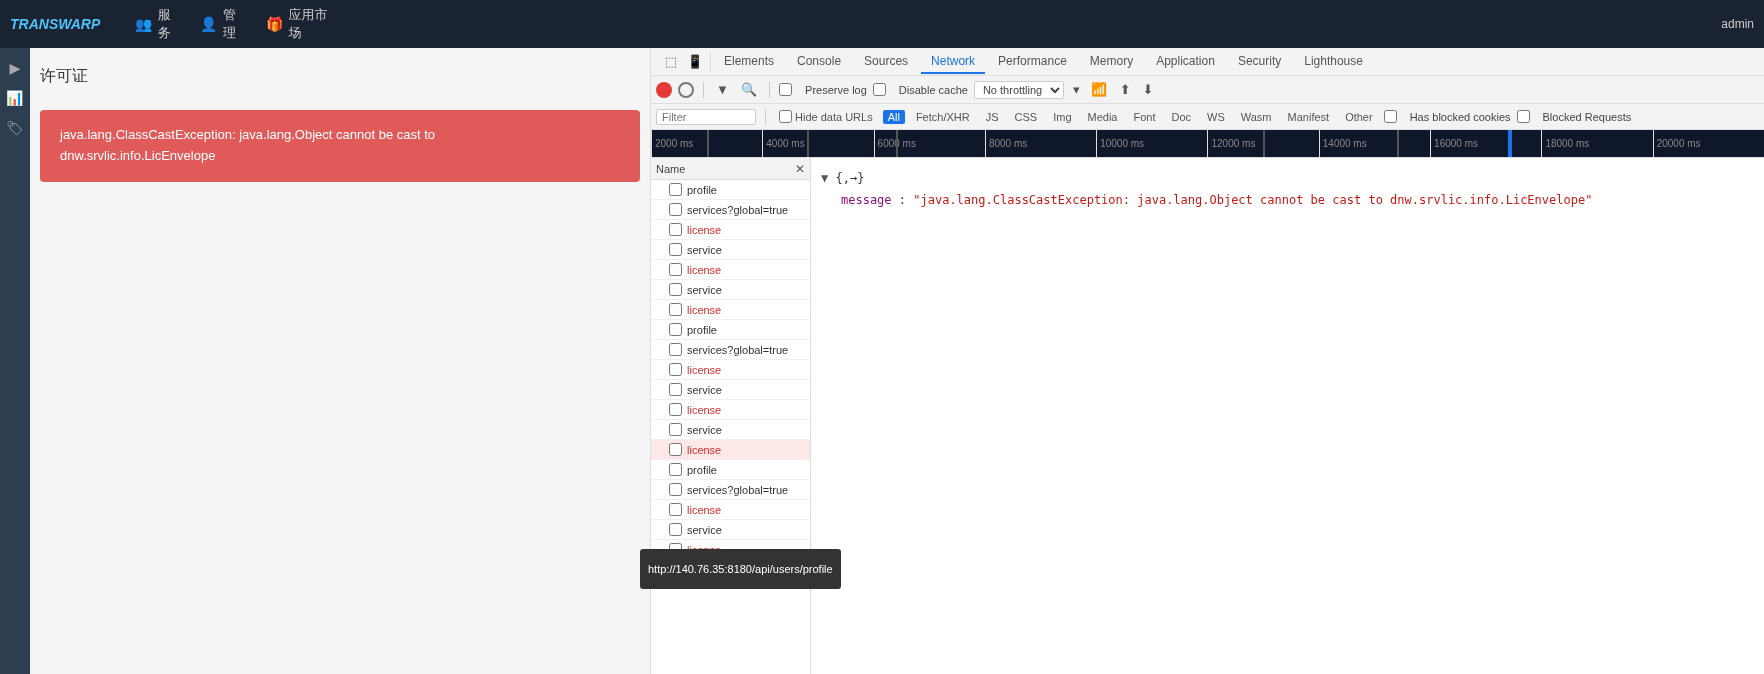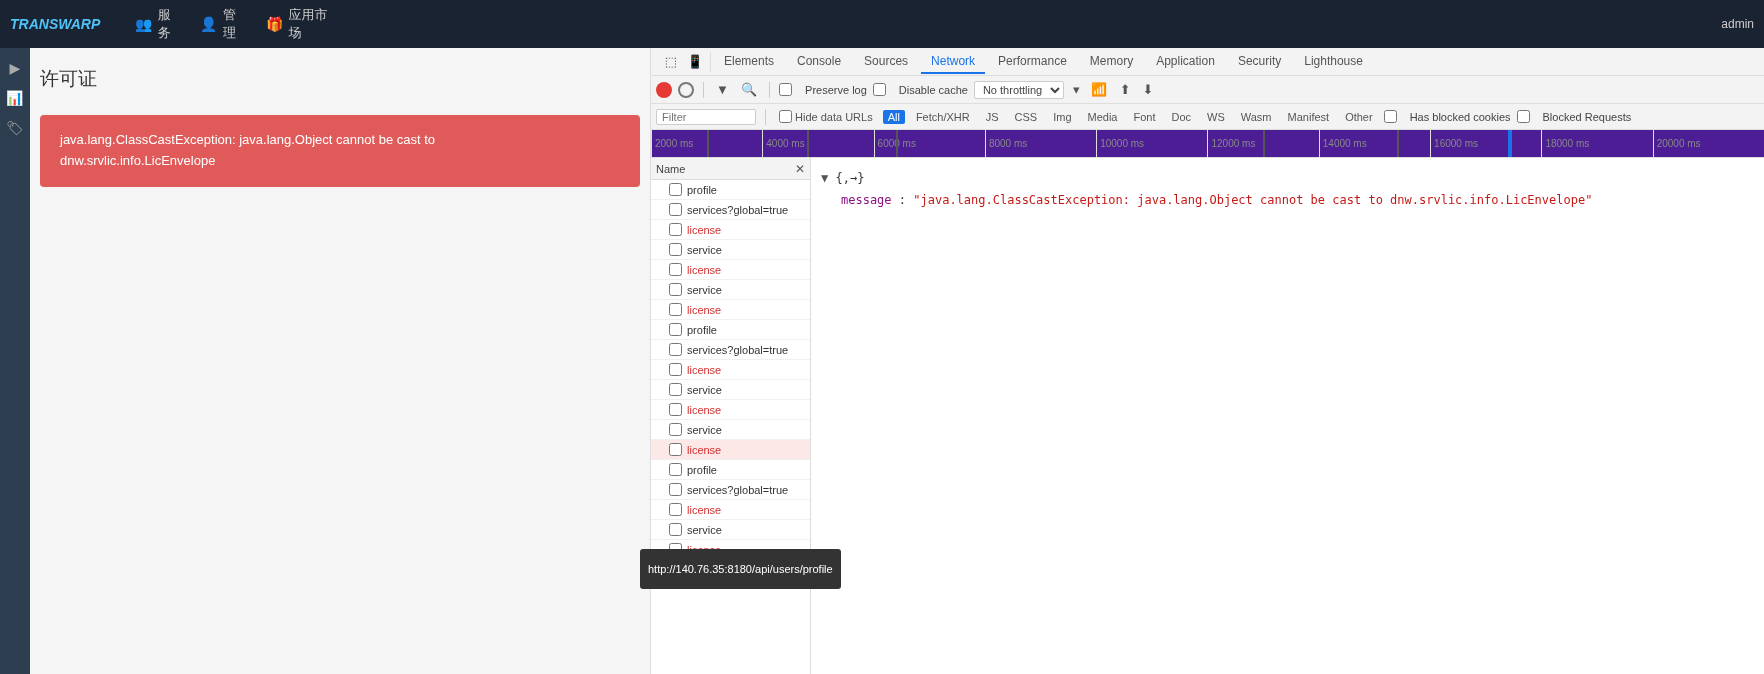--- a/index.html
+++ b/index.html
@@ -67,21 +67,21 @@
 
     
     .app-content {
       width: 620px;
       background: #f5f5f5;
       flex-shrink: 0;
       padding: 10px;
       overflow: auto;
     }
     .page-title {
-      font-size: 19px;
+      font-size: 16px;
       color: #333;
       margin-bottom: 15px;
       padding: 8px 0;
     }
     .error-banner {
       background: #e05a5a;
       color: #fff;
       padding: 15px 20px;
       border-radius: 4px;
       font-size: 13px;
@@ -233,21 +233,21 @@
       font-size: 11px;
       padding: 1px 5px;
       border-radius: 2px;
       cursor: pointer;
       color: #555;
     }
 
     
     .timeline-bar {
       height: 28px;
-      background: #4c1d95;
+      background: #0f172a;
       border-bottom: 1px solid #ddd;
       position: relative;
       flex-shrink: 0;
       overflow: hidden;
     }
     .timeline-labels {
       display: flex;
       width: 100%;
       height: 100%;
       padding-left: 0;

